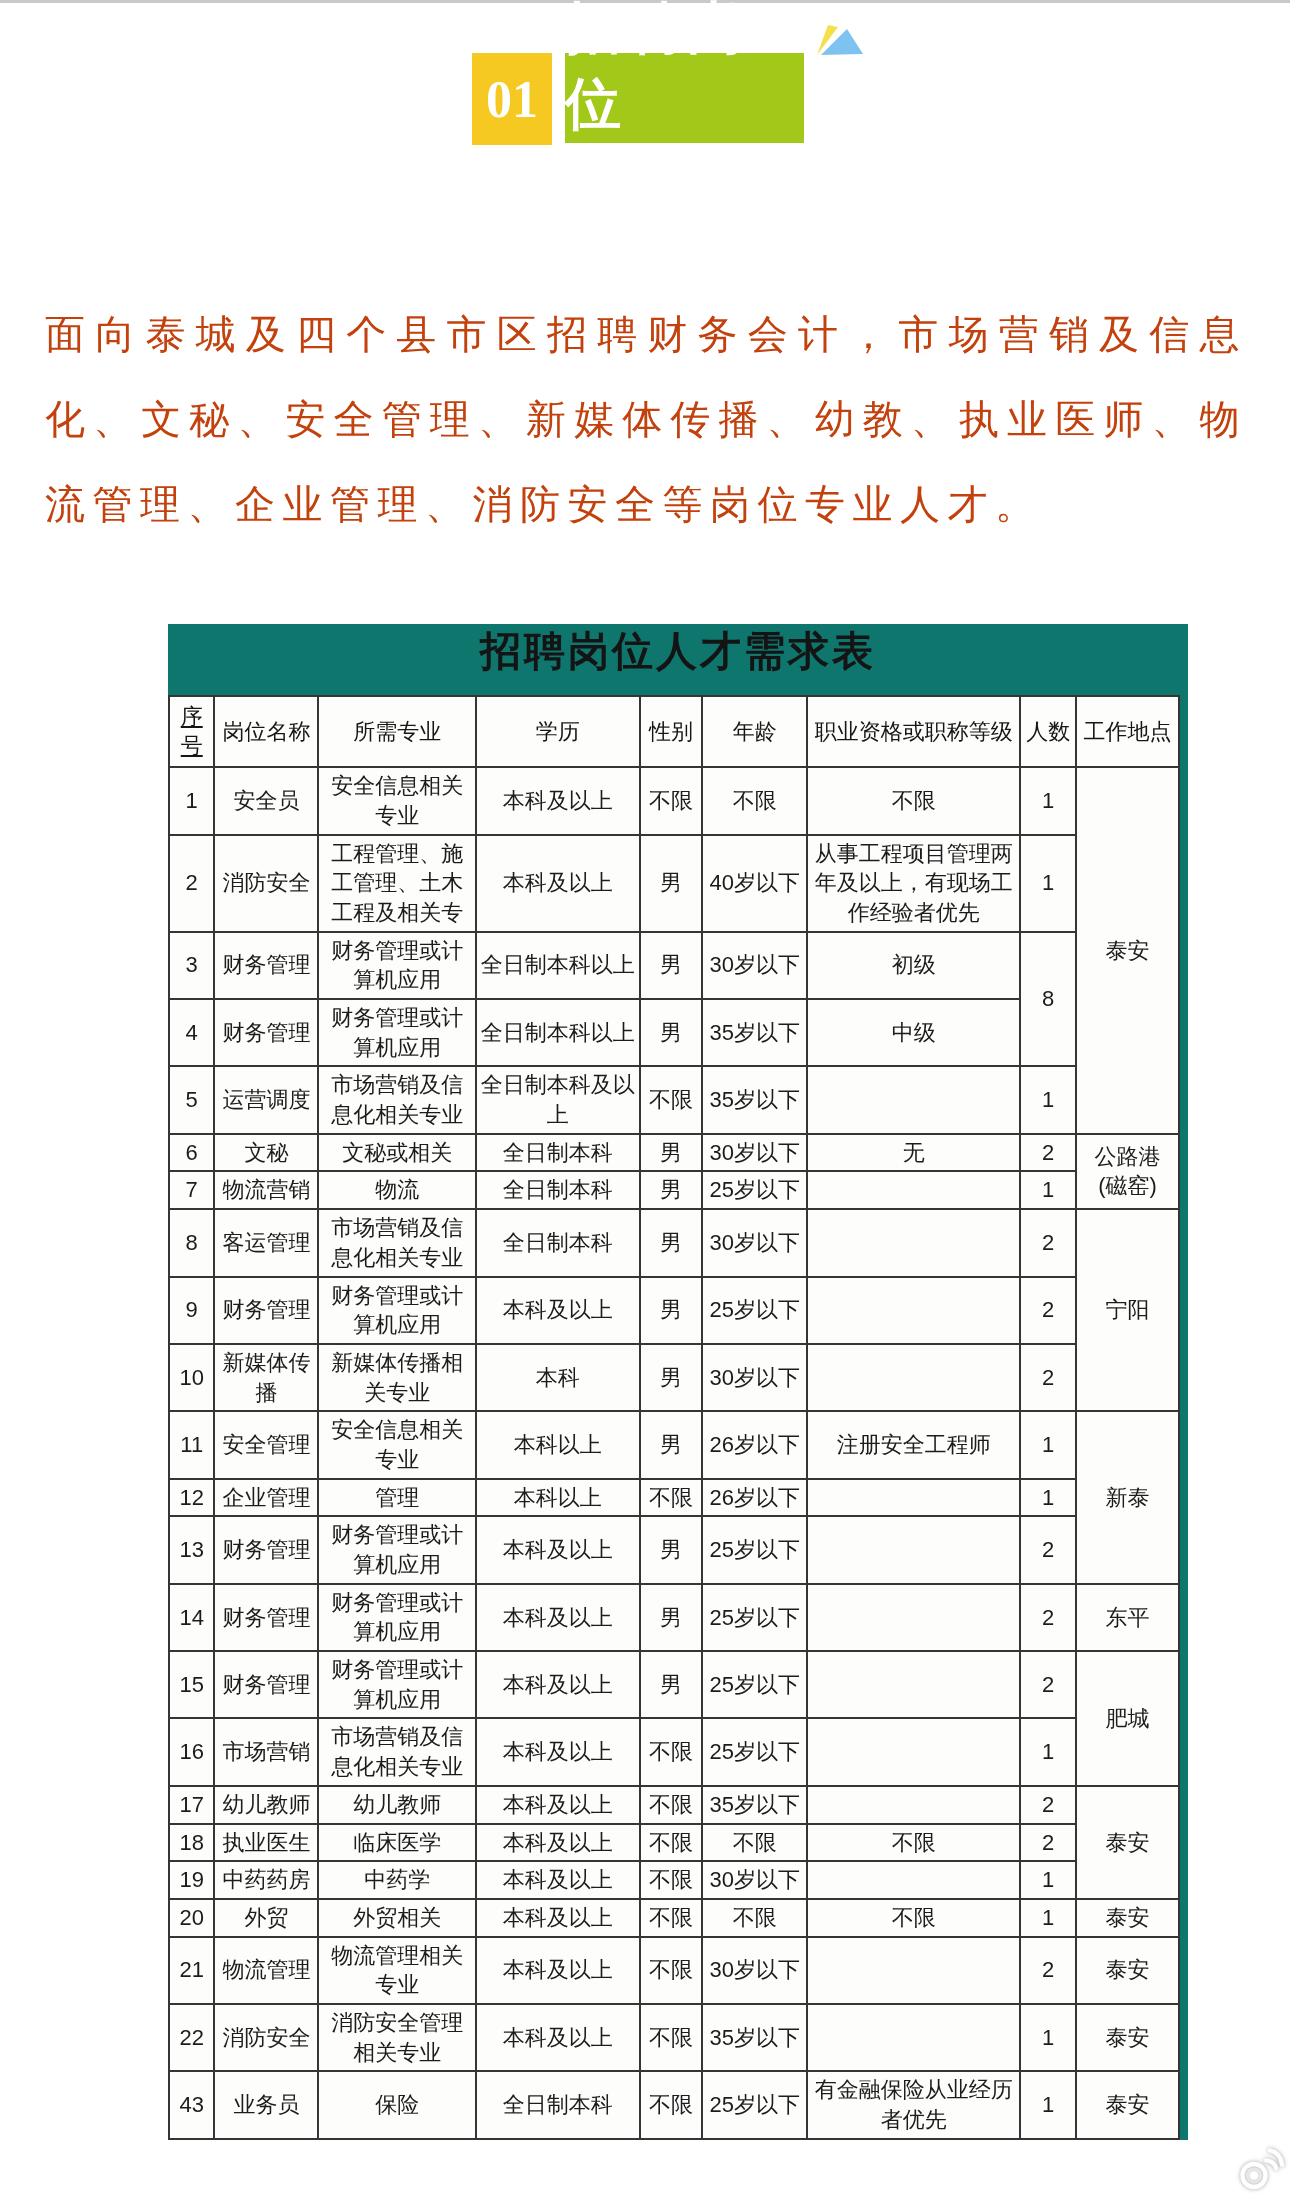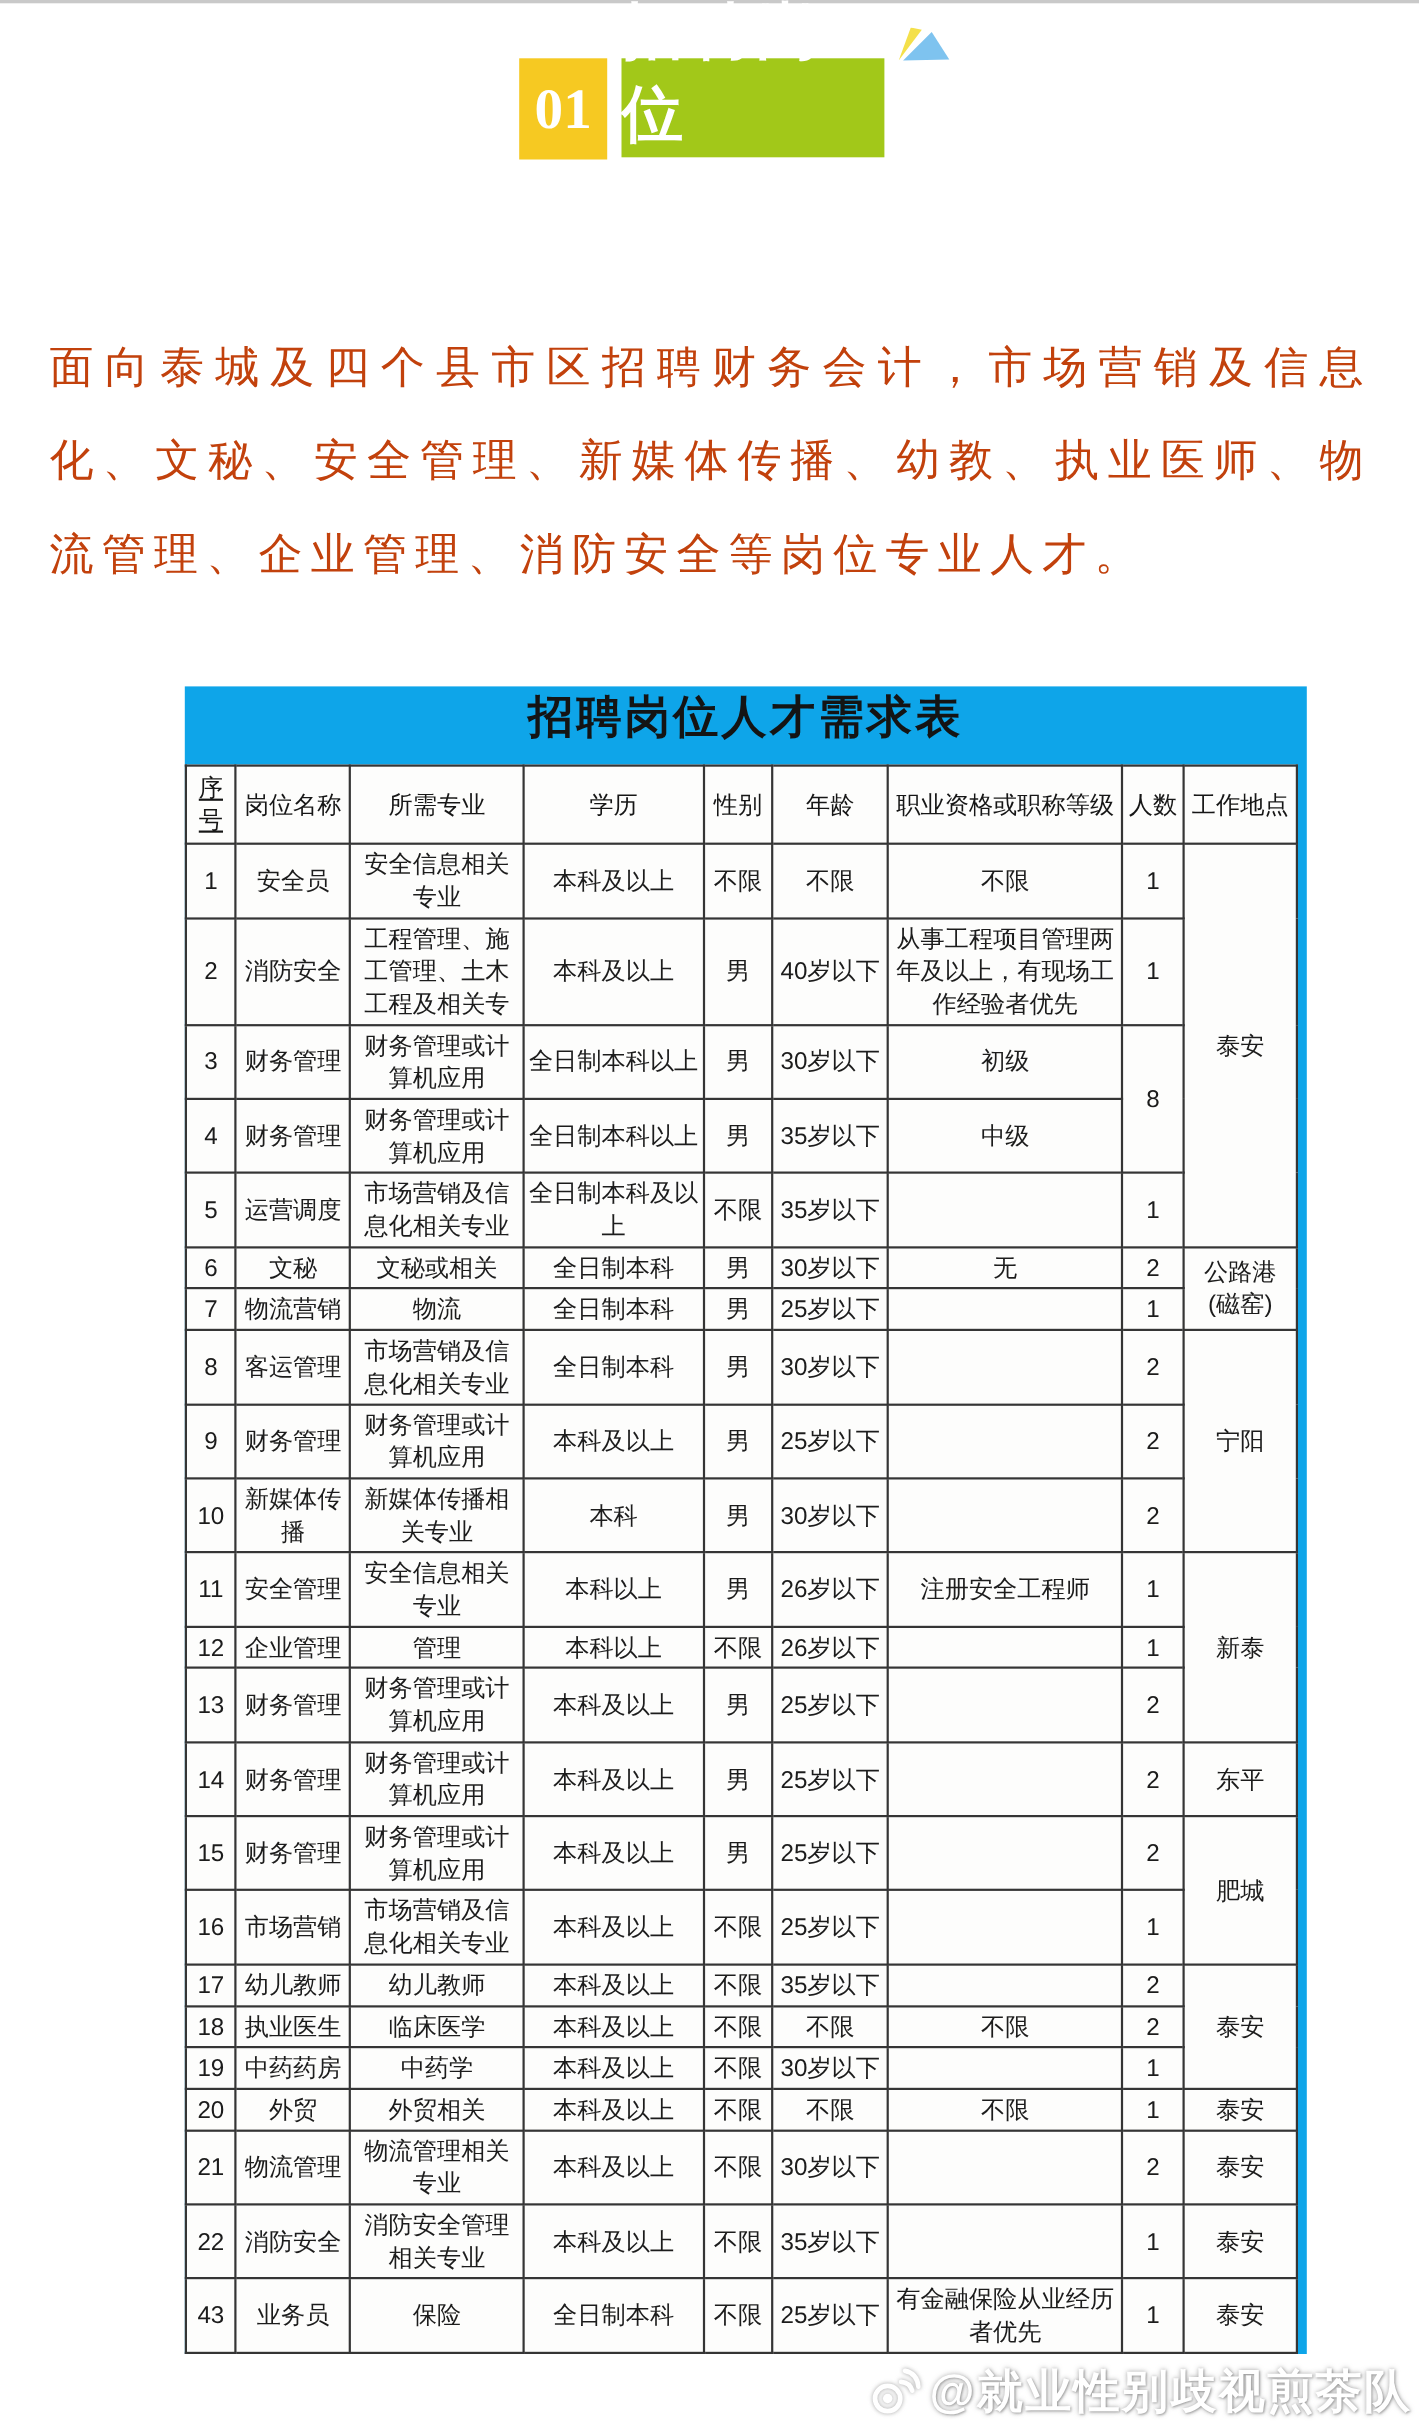--- a/index.html
+++ b/index.html
@@ -23,21 +23,21 @@
   .flag-icon{position:absolute;left:345px;top:-28px;width:48px;height:32px;}
 
   
   .intro{
     position:absolute;left:45px;top:252px;width:1202px;
     font-size:40px;line-height:2.13;letter-spacing:7.5px;
     color:#58595b;text-align:justify;
   }
 
   
-  .scan{position:absolute;left:168px;top:624px;width:1020px;background:#0ea5e9;}
+  .scan{position:absolute;left:168px;top:624px;width:1020px;background:#0f766e;}
   .scan-title{
     text-align:center;font-family:"Liberation Serif", serif;
     font-size:41px;font-weight:bold;color:#141414;letter-spacing:3px;
     margin:0 0 16px 0;
   }
   table.demand{
     width:1012px;border-collapse:collapse;table-layout:fixed;
     color:#1c1c1c;font-size:22px;background:#fdfdfc;
   }
   table.demand th, table.demand td{
@@ -353,14 +353,13 @@
   </table>
 </div>
 
 <div class="watermark">
   <svg class="weibo-icon" viewBox="0 0 64 64">
     <circle cx="25" cy="41" r="16" fill="none" stroke="#ffffff" stroke-width="6"></circle>
     <circle cx="25" cy="41" r="6" fill="#ffffff"></circle>
     <path d="M42 20 q11 1 14 11" fill="none" stroke="#ffffff" stroke-width="6" stroke-linecap="round"></path>
     <path d="M47 6 q15 3 17 20" fill="none" stroke="#ffffff" stroke-width="6" stroke-linecap="round"></path>
   </svg>
-  <span>@就业性别歧视煎茶队</span>
 </div>
 
 </body></html>

